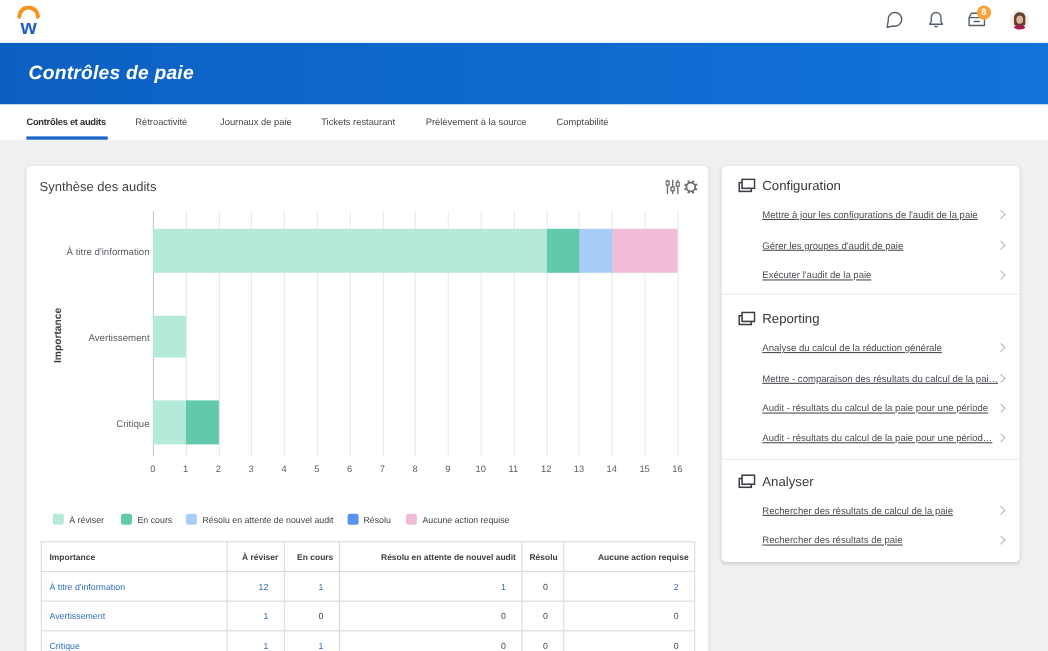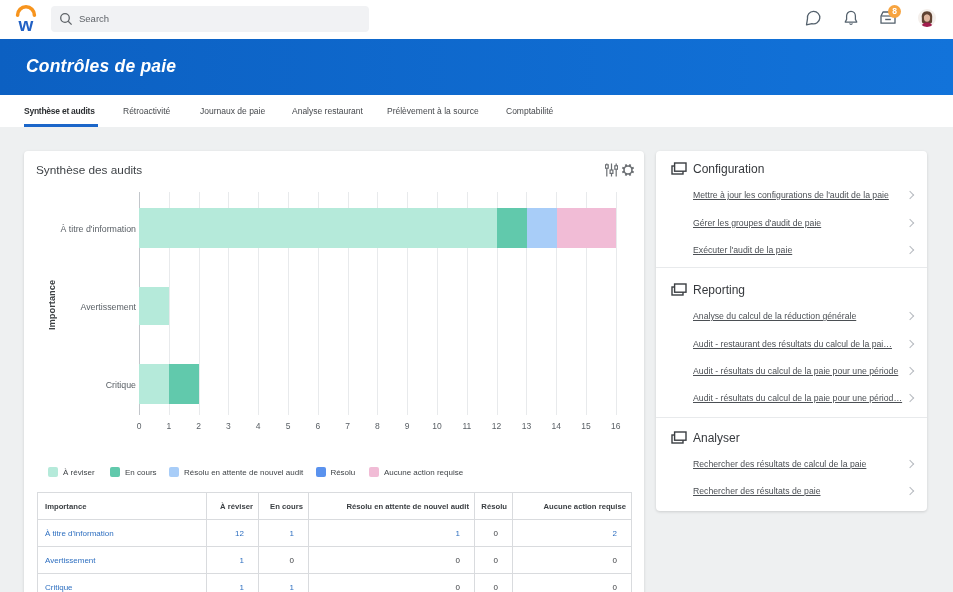--- a/index.html
+++ b/index.html
@@ -54,27 +54,20 @@
 </style>
 </head>
 <body>
 
 <div id="topbar">
 
   <svg class="abs" style="left:14px;top:5px" width="24" height="28" viewBox="0 0 24 28">
     <path d="M 3.6 10.2 A 8.3 8.3 0 0 1 20.4 10.2" fill="none" stroke="#f7941d" stroke-width="3.6" stroke-linecap="round"></path>
     <text x="12" y="26" font-family="Liberation Sans" font-size="19" font-weight="bold" fill="#2160c4" text-anchor="middle">w</text>
   </svg>
-  <div id="search">
-    <svg class="abs" style="left:8px;top:6px" width="14" height="14" viewBox="0 0 14 14">
-      <circle cx="6" cy="6" r="4.3" fill="none" stroke="#5f6368" stroke-width="1.3"></circle>
-      <line x1="9.2" y1="9.2" x2="12.6" y2="12.6" stroke="#5f6368" stroke-width="1.3"></line>
-    </svg>
-    <span class="stext">Search</span>
-  </div>
 
   <svg class="abs" style="left:805px;top:10px" width="16" height="16" viewBox="0 0 16 16">
     <path d="M 1.5 14.8 L 7.0 13.6 A 6.2 6.2 0 1 0 2.5 8.7 Z" fill="none" stroke="#53606c" stroke-width="1.3" stroke-linejoin="round"></path>
   </svg>
 
   <svg class="abs" style="left:843px;top:10px" width="16" height="16" viewBox="0 0 16 16">
     <path d="M 8 1.4 C 10.6 1.4 12.4 3.4 12.4 6 L 12.4 9.4 L 13.8 12 L 2.2 12 L 3.6 9.4 L 3.6 6 C 3.6 3.4 5.4 1.4 8 1.4 Z" fill="none" stroke="#53606c" stroke-width="1.25" stroke-linejoin="round"></path>
     <path d="M 6.6 13.4 A 1.5 1.5 0 0 0 9.4 13.4" fill="none" stroke="#53606c" stroke-width="1.2"></path>
   </svg>
 
@@ -110,24 +103,24 @@
       <line x1="5.47" y1="10.70" x2="4.63" y2="12.73" stroke="#ffffff" stroke-width="1.9"></line>
       <line x1="3.30" y1="8.53" x2="1.27" y2="9.37" stroke="#ffffff" stroke-width="1.9"></line>
       <line x1="3.30" y1="5.47" x2="1.27" y2="4.63" stroke="#ffffff" stroke-width="1.9"></line>
       <line x1="5.47" y1="3.30" x2="4.63" y2="1.27" stroke="#ffffff" stroke-width="1.9"></line>
       <line x1="8.53" y1="3.30" x2="9.37" y2="1.27" stroke="#ffffff" stroke-width="1.9"></line>
       <line x1="10.70" y1="5.47" x2="12.73" y2="4.63" stroke="#ffffff" stroke-width="1.9"></line>
     </svg>
 </div>
 
 <div id="tabs">
-  <span class="tab active" style="left:24px">Synthèse et audits</span>
+  <span class="tab active" style="left:24px">Contrôles et audits</span>
   <span class="tab" style="left:123px">Rétroactivité</span>
   <span class="tab" style="left:200px">Journaux de paie</span>
-  <span class="tab" style="left:292px">Analyse restaurant</span>
+  <span class="tab" style="left:292px">Tickets restaurant</span>
   <span class="tab" style="left:387px">Prélèvement à la source</span>
   <span class="tab" style="left:506px">Comptabilité</span>
   <div id="underline"></div>
 </div>
 
 <div class="card" id="leftcard">
   <div class="abs" style="left:12px;top:12px;font-size:11.8px;color:#3f4347;">Synthèse des audits</div>
 
   <svg class="abs" style="left:581px;top:12px" width="13" height="14" viewBox="0 0 13 14">
     <g stroke="#6b6f73" stroke-width="1.2" fill="none">
@@ -279,21 +272,21 @@
     <div class="chev" style="top:96px"></div>
   <div class="divider" style="top:116px"></div>
 
   <svg class="secicon" style="top:132px" width="16" height="15" viewBox="0 0 16 15">
     <rect x="1" y="4" width="11" height="8" fill="#fff" stroke="#3a3e42" stroke-width="1.4"></rect>
     <rect x="3.6" y="1" width="11.4" height="8.2" fill="#fff" stroke="#3a3e42" stroke-width="1.4"></rect>
   </svg>
   <div class="sech" style="top:132px">Reporting</div>
   <div class="rlink" style="top:160px">Analyse du calcul de la réduction générale</div>
     <div class="chev" style="top:162px"></div>
-  <div class="rlink" style="top:188px">Audit - restaurant des résultats du calcul de la pai…</div>
+  <div class="rlink" style="top:188px">Mettre - comparaison des résultats du calcul de la pai…</div>
     <div class="chev" style="top:190px"></div>
   <div class="rlink" style="top:215px">Audit - résultats du calcul de la paie pour une période</div>
     <div class="chev" style="top:217px"></div>
   <div class="rlink" style="top:242px">Audit - résultats du calcul de la paie pour une périod…</div>
     <div class="chev" style="top:244px"></div>
   <div class="divider" style="top:266px"></div>
 
   <svg class="secicon" style="top:280px" width="16" height="15" viewBox="0 0 16 15">
     <rect x="1" y="4" width="11" height="8" fill="#fff" stroke="#3a3e42" stroke-width="1.4"></rect>
     <rect x="3.6" y="1" width="11.4" height="8.2" fill="#fff" stroke="#3a3e42" stroke-width="1.4"></rect>

